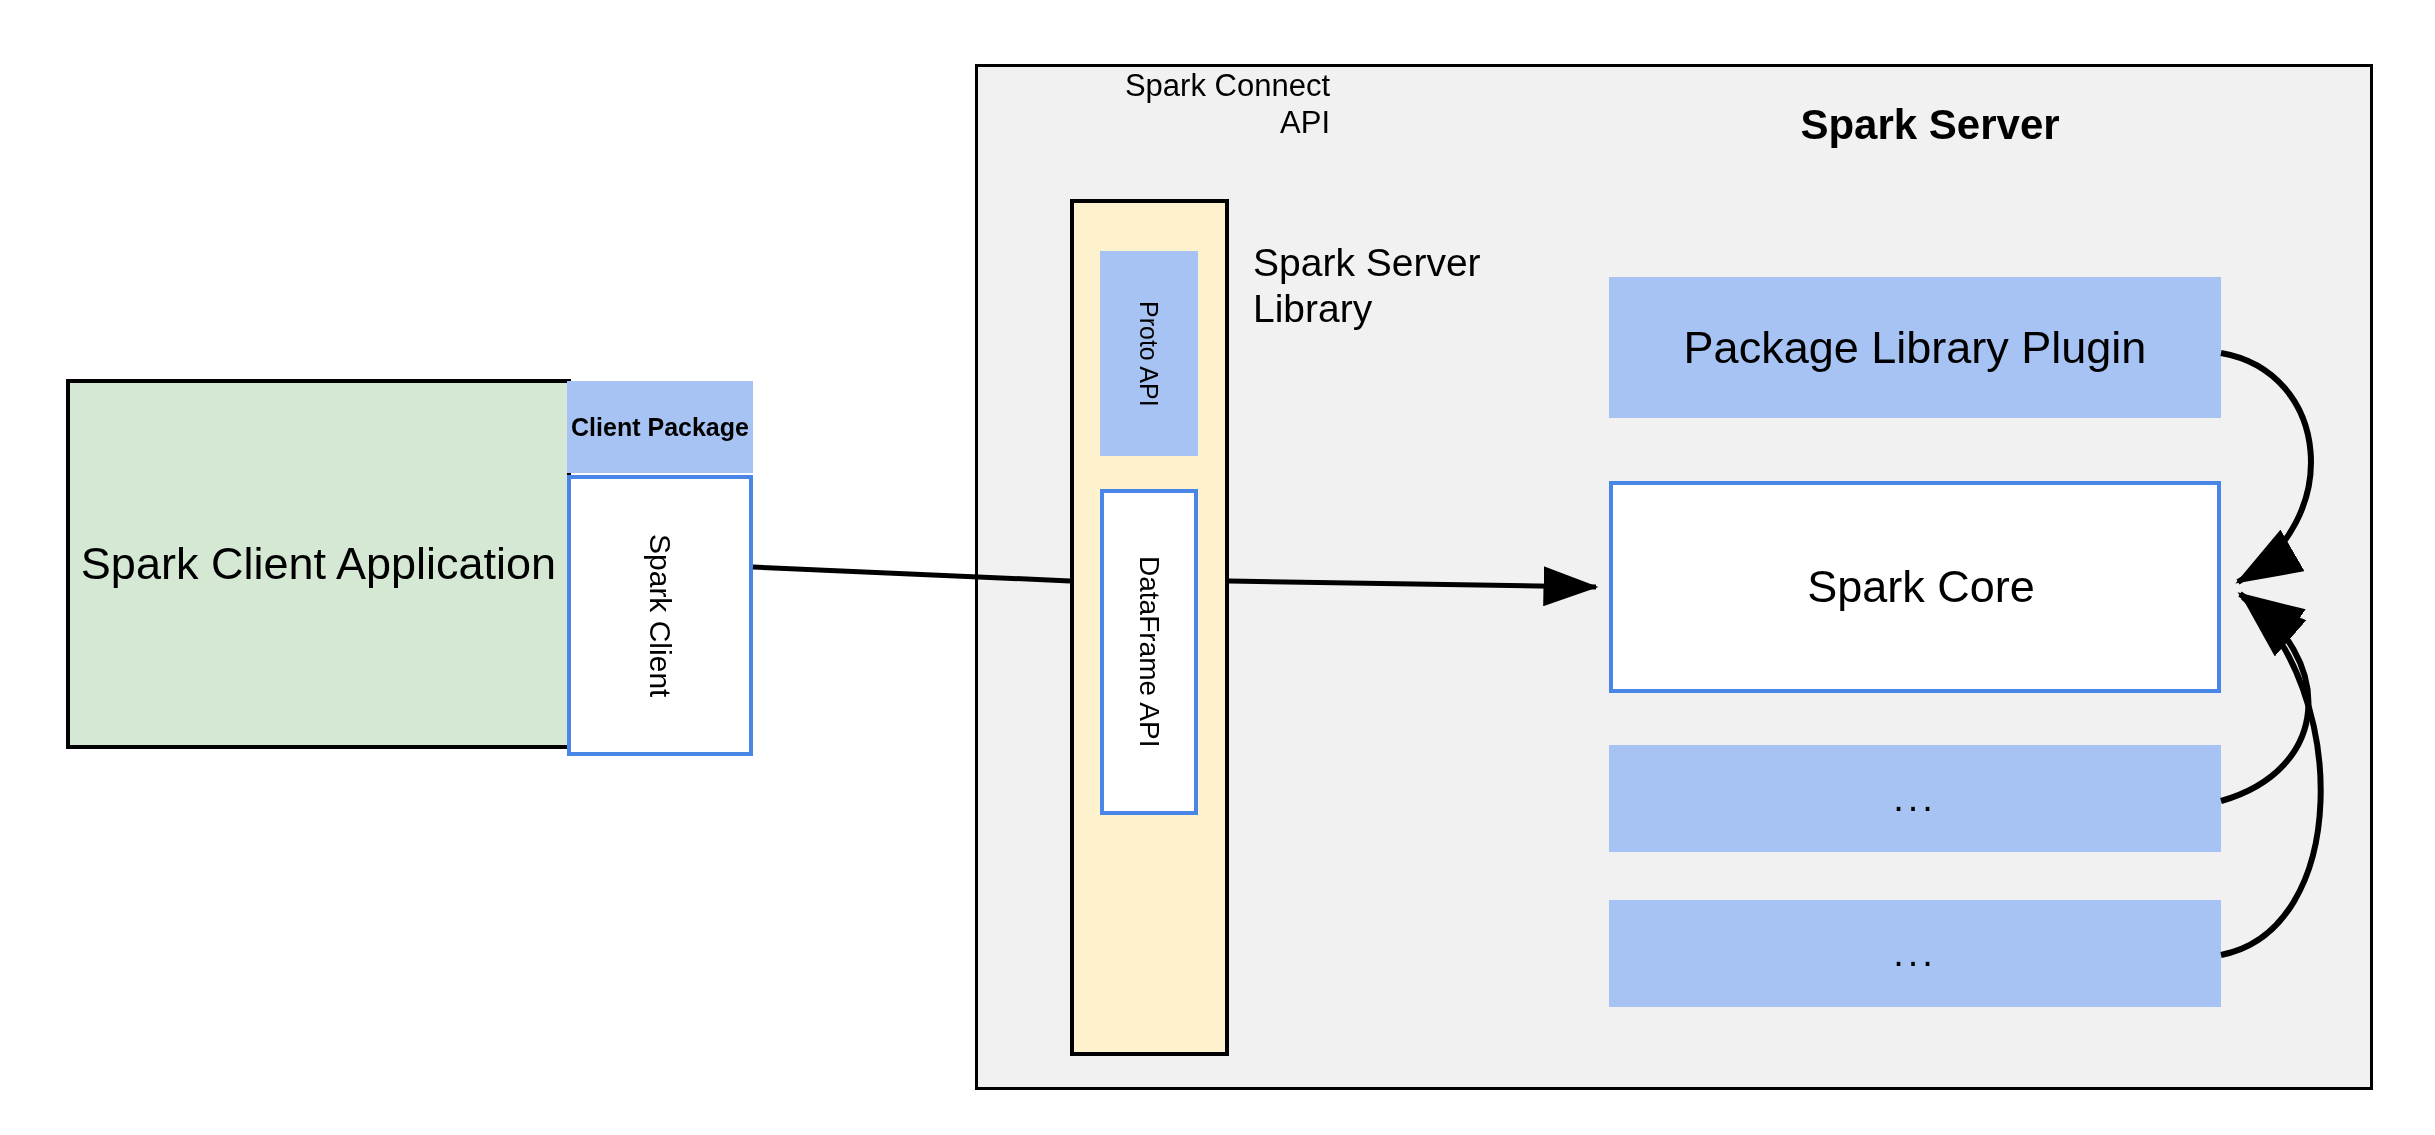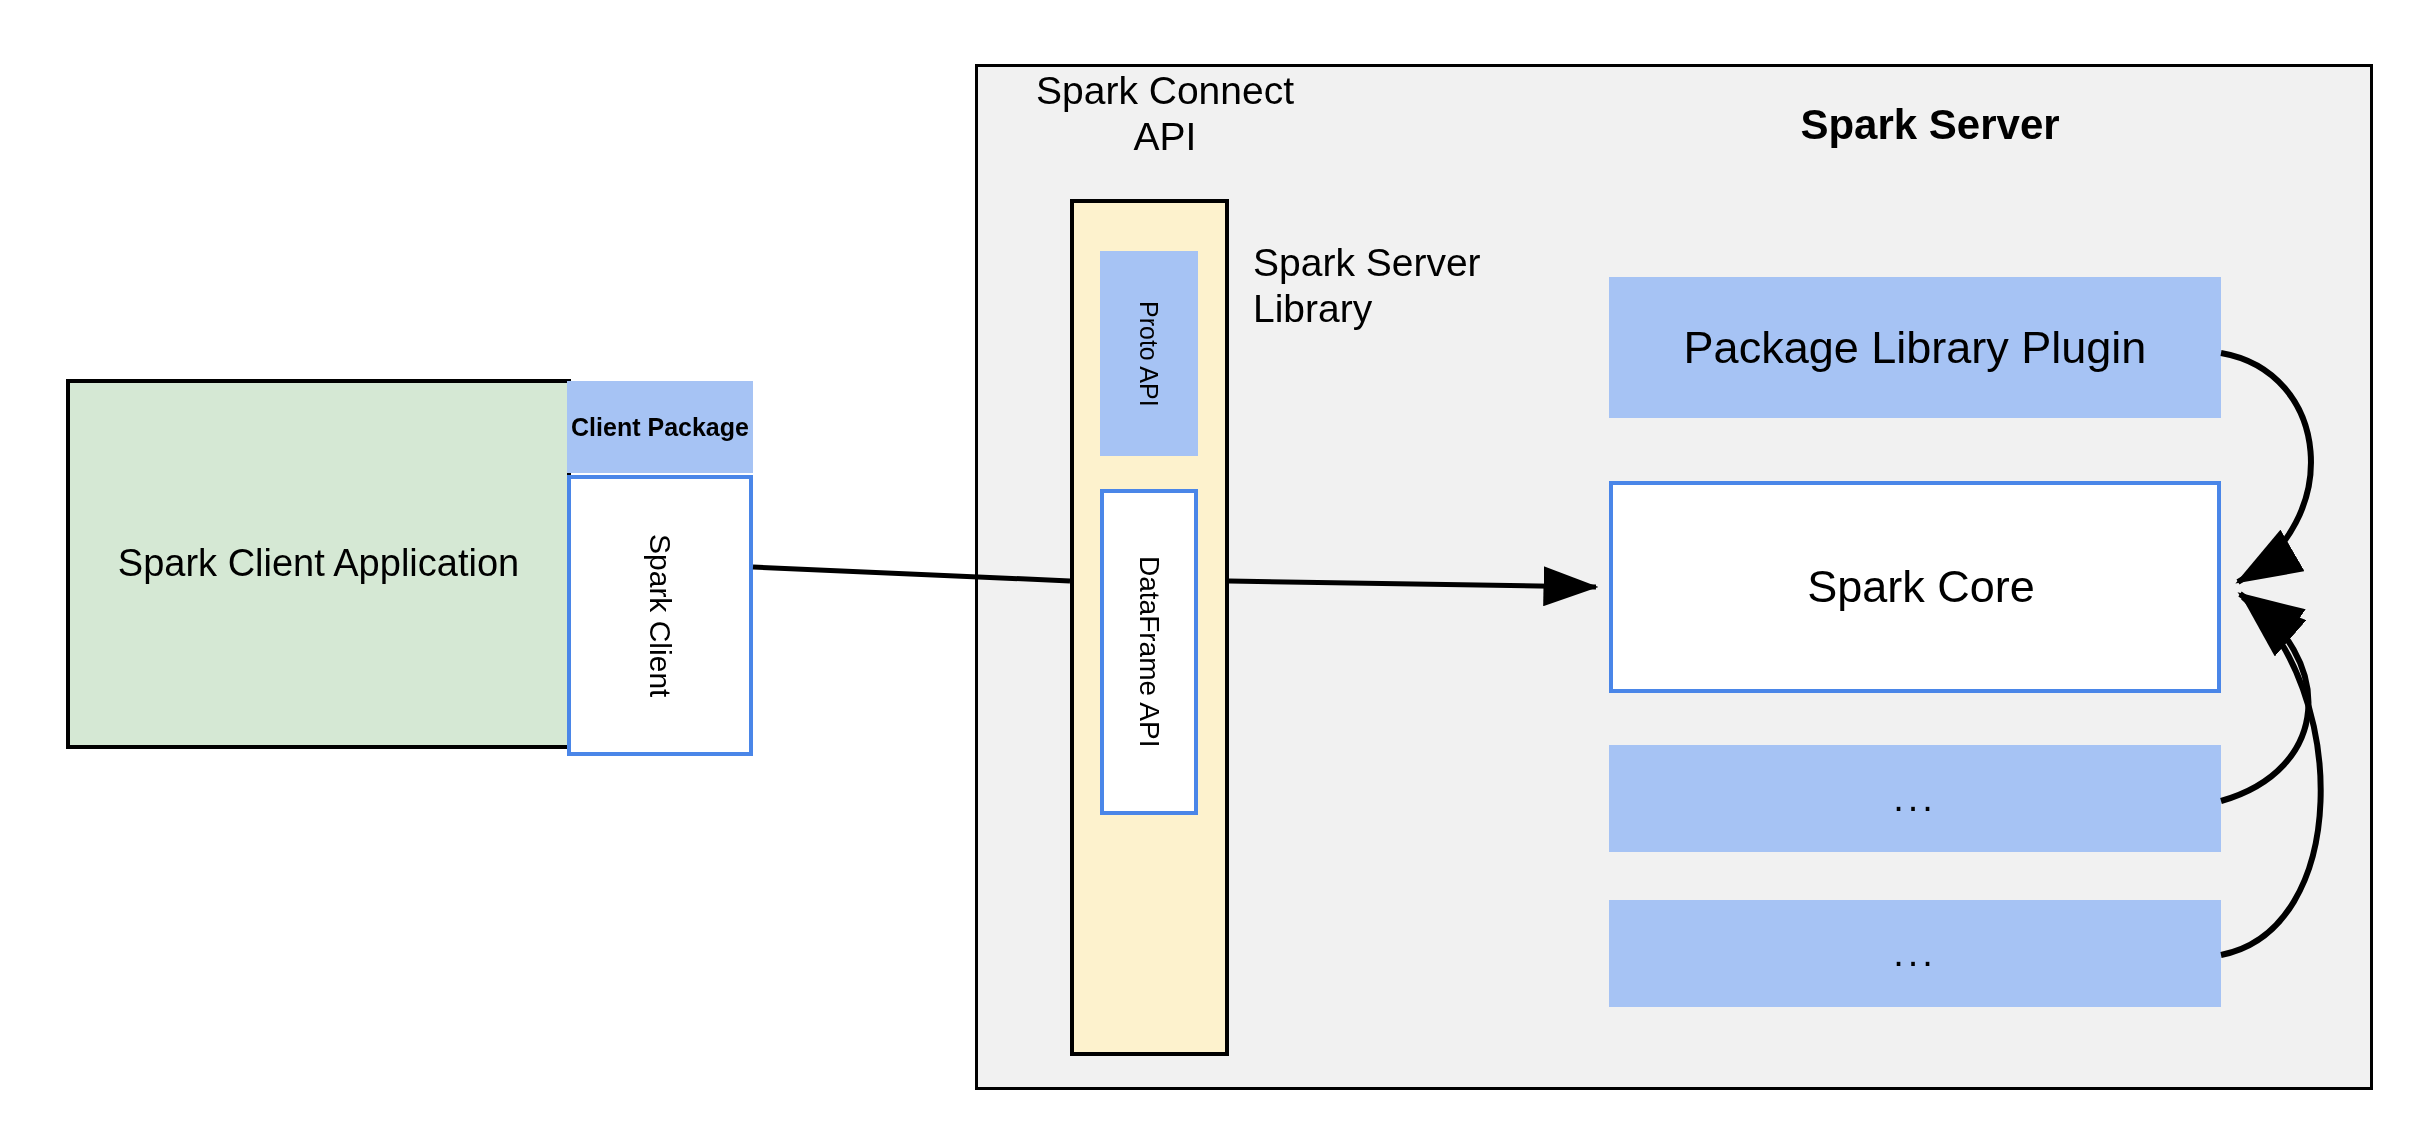--- a/index.html
+++ b/index.html
@@ -45,21 +45,21 @@
   }
 
   
   #client-app {
     left: 66px;
     top: 379px;
     width: 505px;
     height: 370px;
     background: #d5e8d4;
     border: 4px solid #000000;
-    font-size: 38px;
+    font-size: 45px;
   }
 
   
   #client-package {
     left: 567px;
     top: 381px;
     width: 186px;
     height: 92px;
     background: #a6c3f4;
     font-size: 25px;
@@ -80,22 +80,22 @@
     writing-mode: vertical-rl;
     text-orientation: mixed;
     white-space: nowrap;
   }
 
   
   #spark-connect-label {
     left: 1000px;
     top: 68px;
     width: 330px;
-    font-size: 39px;
-    text-align: center;
+    font-size: 31px;
+    text-align: right;
   }
 
   
   #connect-column {
     left: 1070px;
     top: 199px;
     width: 159px;
     height: 857px;
     background: #fdf2cd;
     border: 4px solid #000000;

